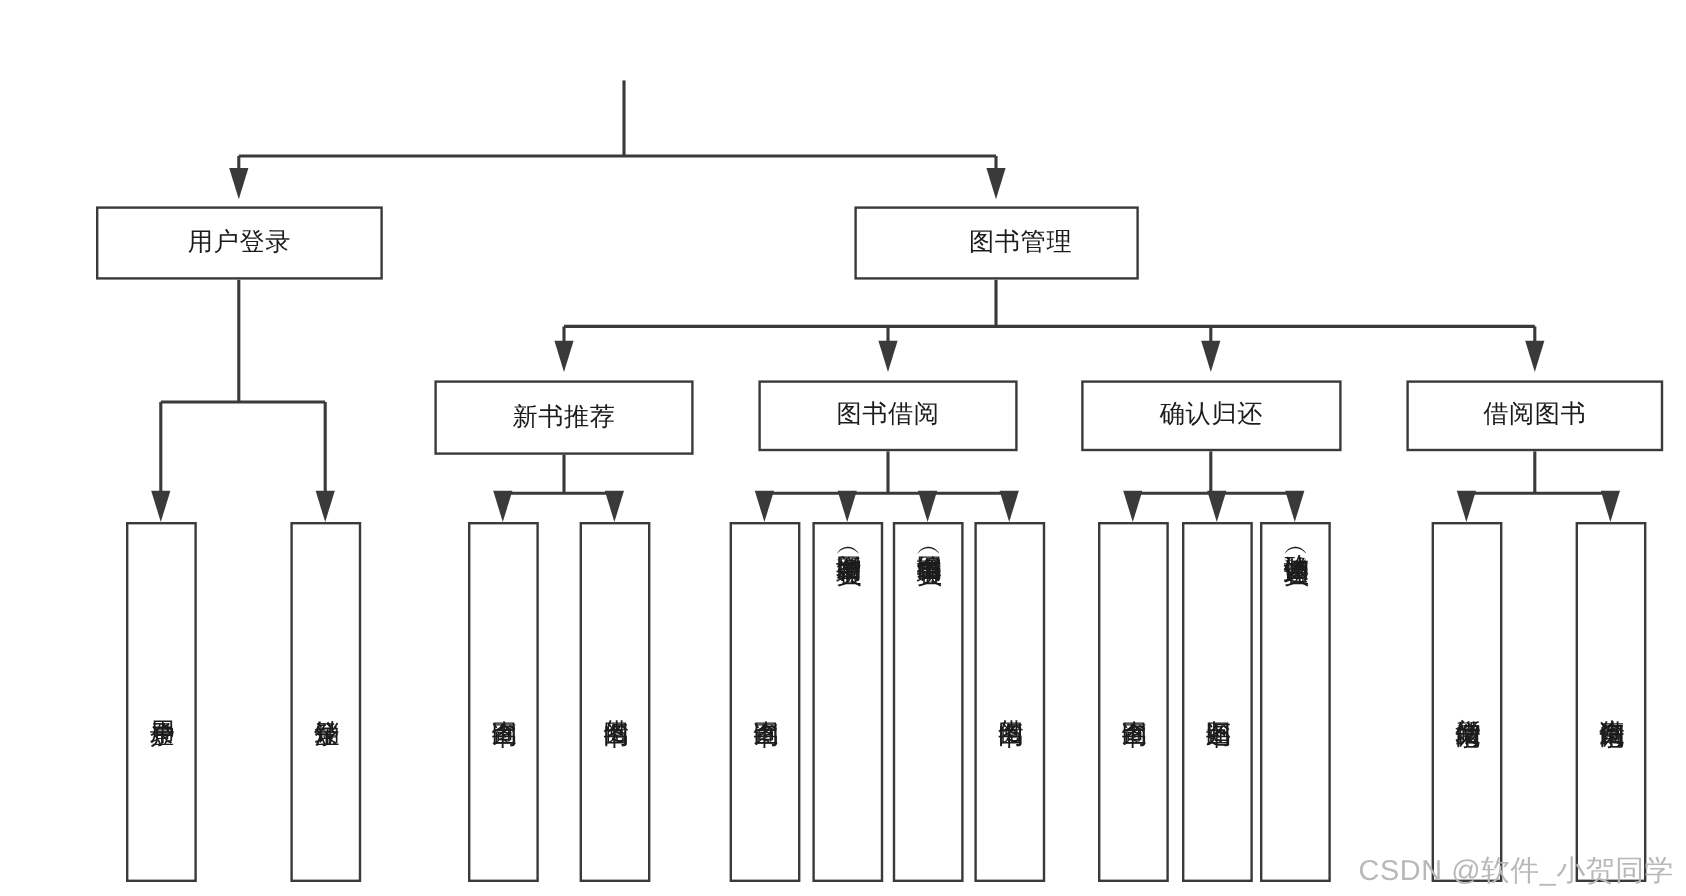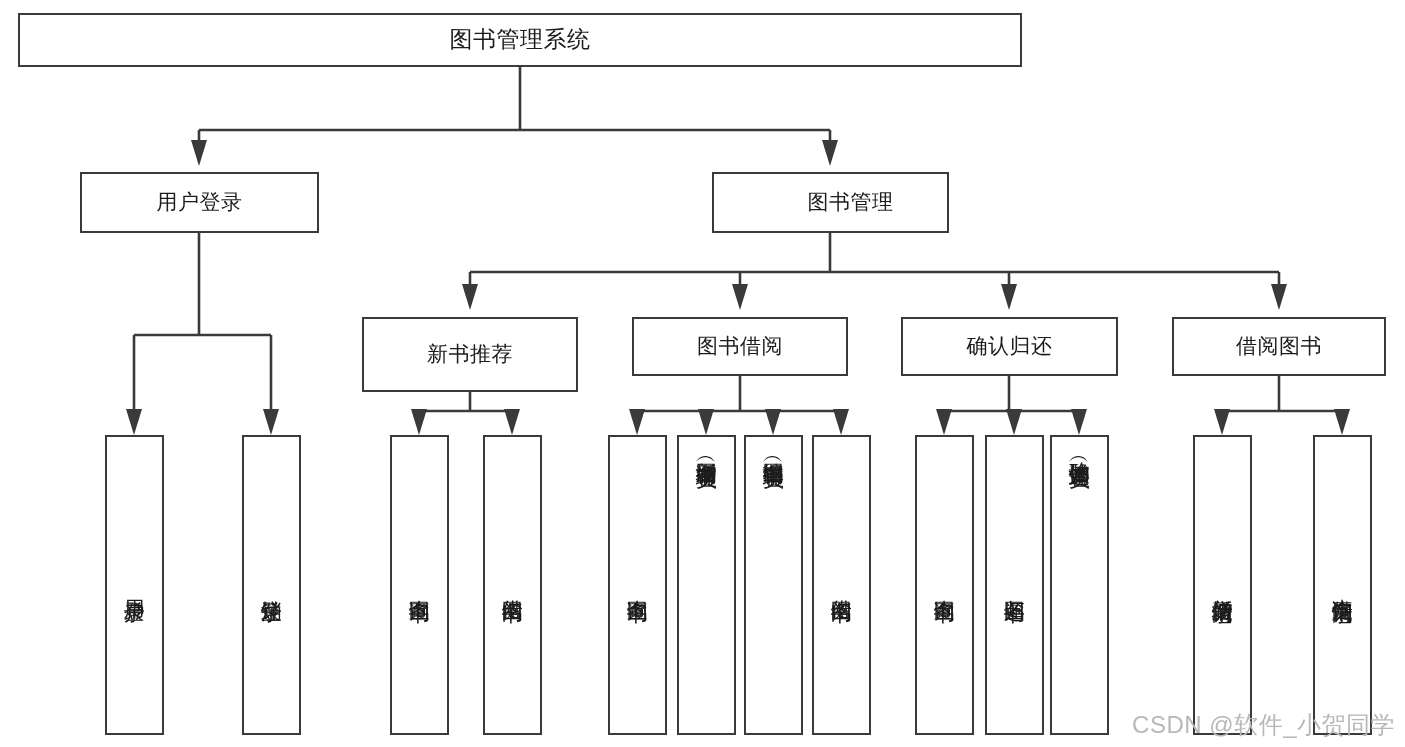--- a/index.html
+++ b/index.html
@@ -147,33 +147,30 @@
 
       <polygon points="944,435 936,409 952,409"></polygon>
       <polygon points="1014,435 1006,409 1022,409"></polygon>
       <polygon points="1079,435 1071,409 1087,409"></polygon>
 
       <polygon points="1222,435 1214,409 1230,409"></polygon>
       <polygon points="1342,435 1334,409 1350,409"></polygon>
     </g>
   </svg>
 
-  <div class="node root lvl-root" style="left:18px; top:13px; width:1004px; height:54px;">
-    <span class="node-label">图书管理系统</span>
-  </div>
 
   <div class="node lvl-2" style="left:80px; top:172px; width:239px; height:61px;">
     <span class="node-label">用户登录</span>
   </div>
 
   <div class="node lvl-2" style="left:712px; top:172px; width:237px; height:61px;padding-left:40px;">
     <span class="node-label">图书管理</span>
   </div>
 
-  <div class="node lvl-3" style="left:362px; top:317px; width:216px; height:75px;">
+  <div class="node lvl-3" style="left:362px; top:317px; width:216px; height:62px;">
     <span class="node-label">新书推荐</span>
   </div>
 
   <div class="node lvl-3" style="left:632px; top:317px; width:216px; height:59px;">
     <span class="node-label">图书借阅</span>
   </div>
 
   <div class="node lvl-3" style="left:901px; top:317px; width:217px; height:59px;">
     <span class="node-label">确认归还</span>
   </div>

